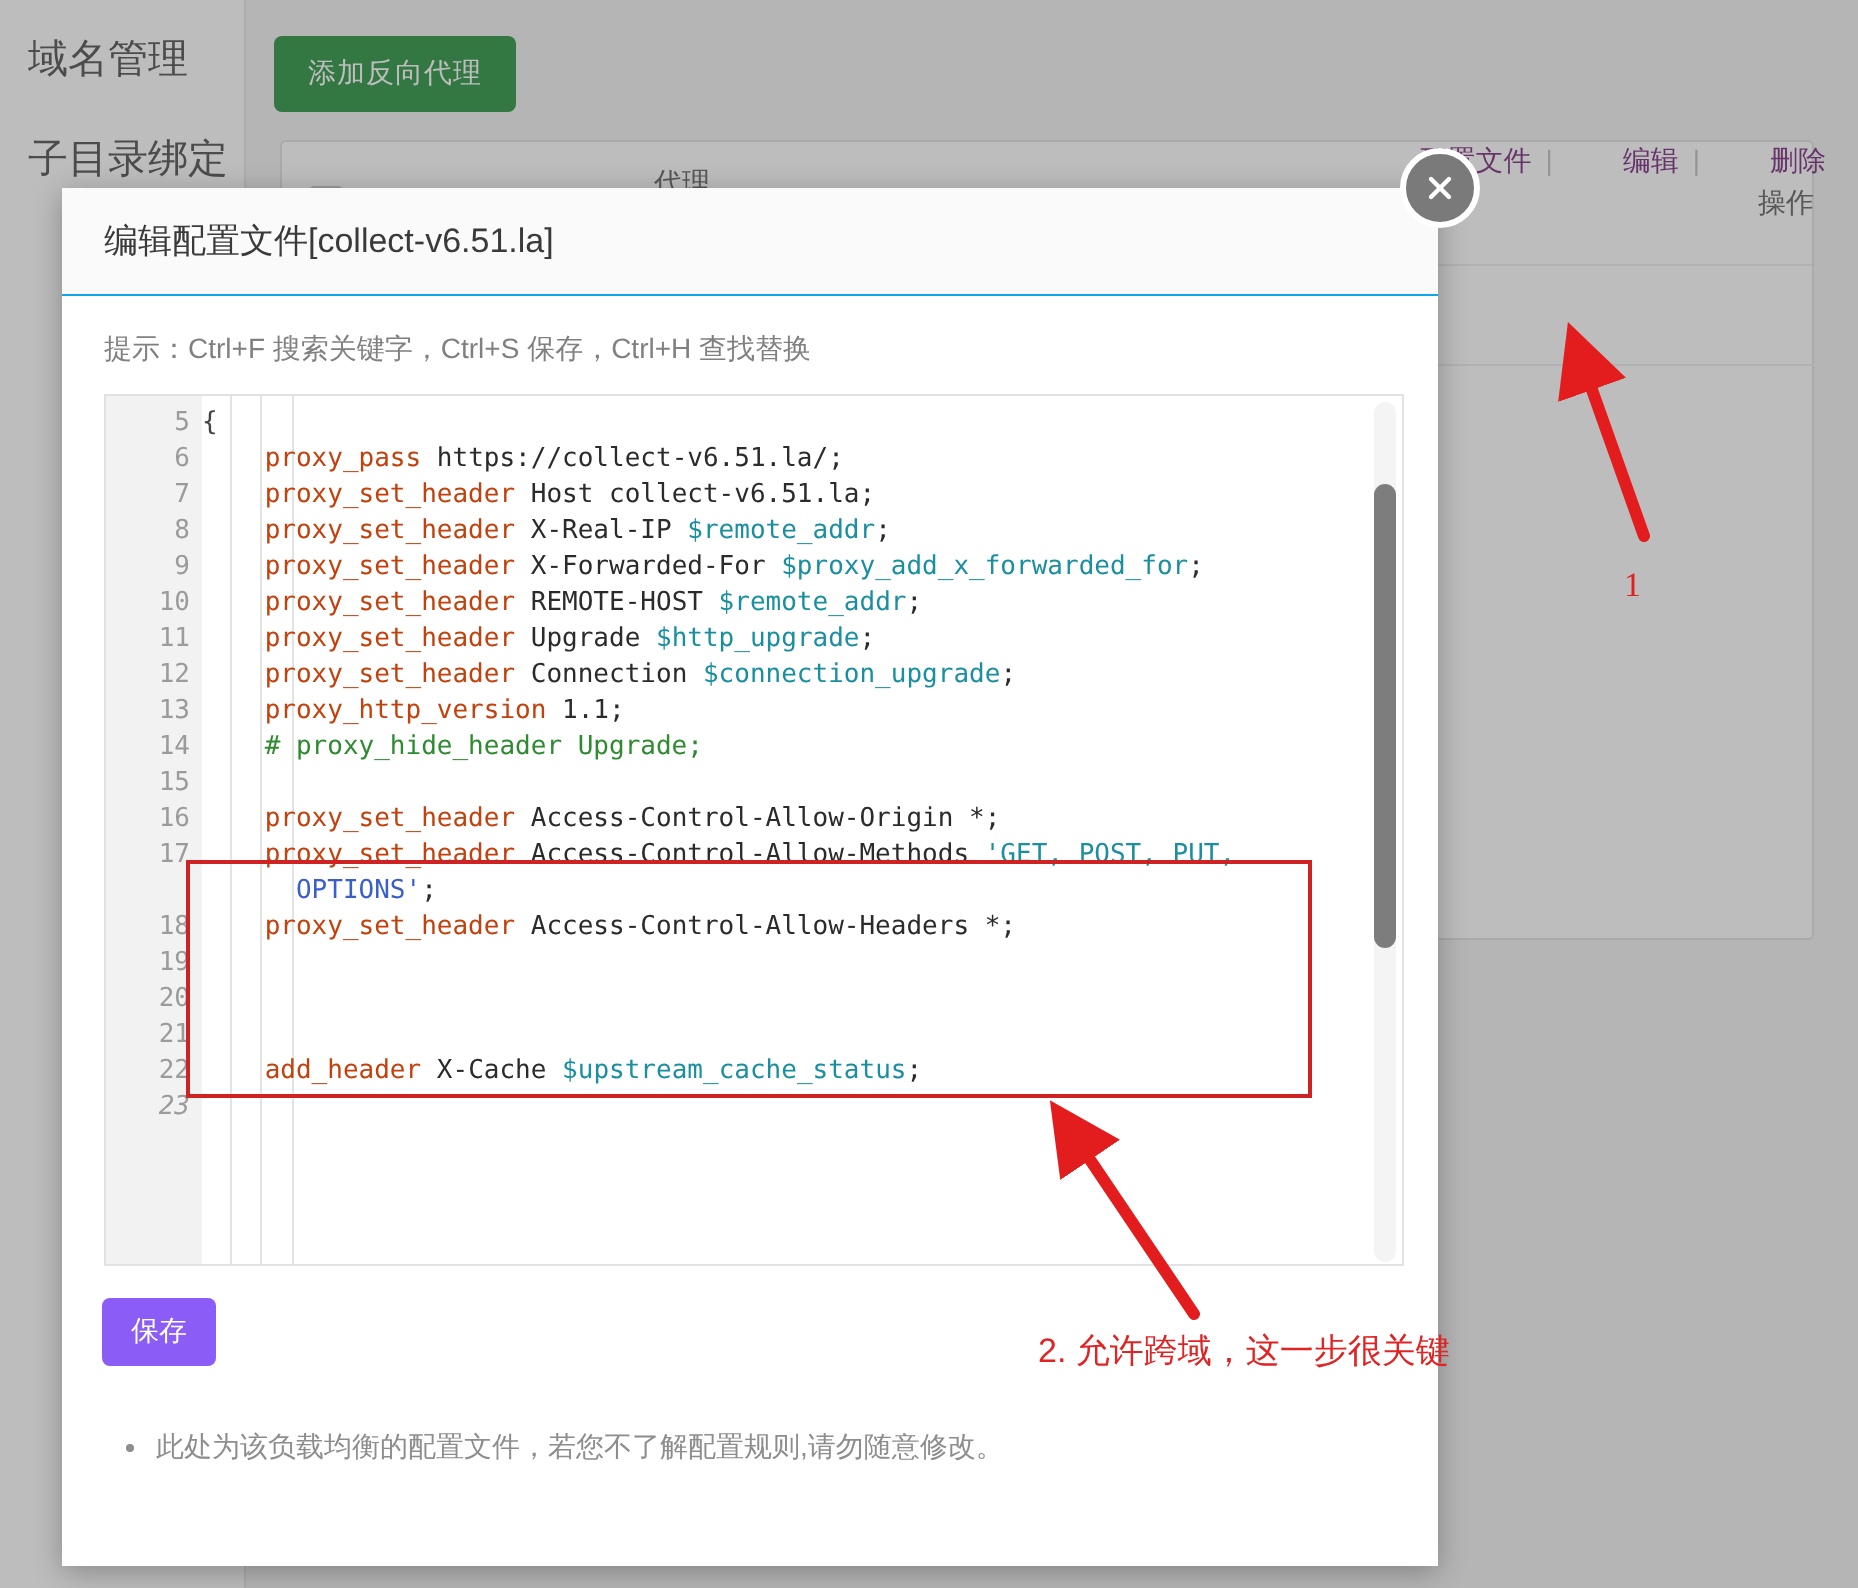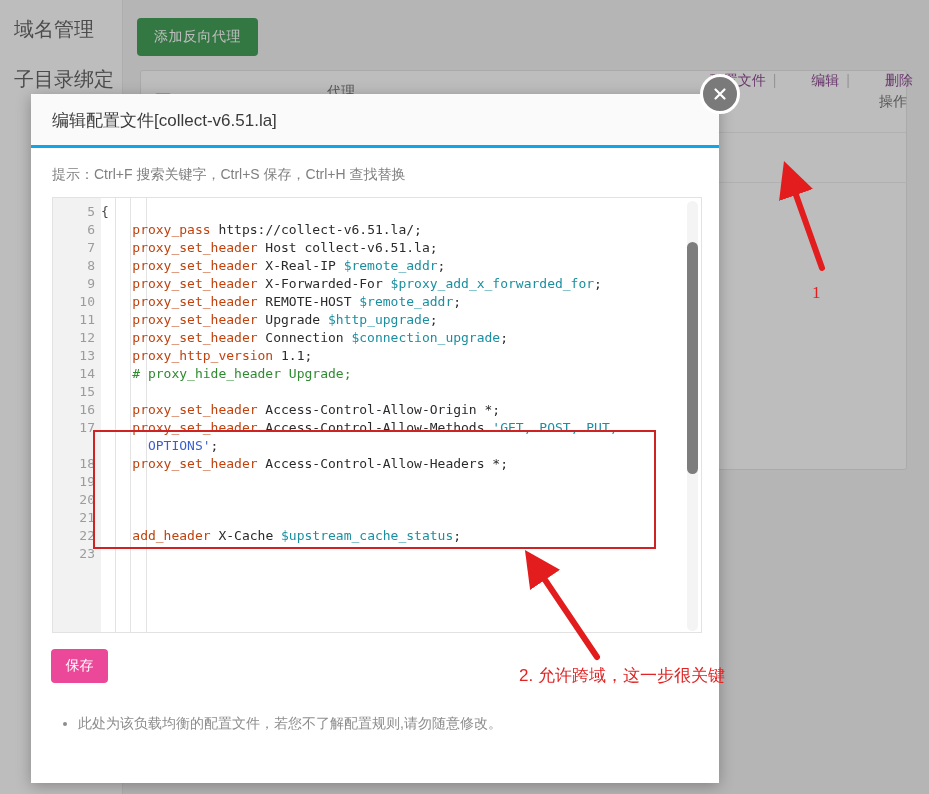--- a/index.html
+++ b/index.html
@@ -81,21 +81,21 @@
   #modal {
     position: absolute; left: 31px; top: 94px;
     width: 688px; height: 689px;
     background: #ffffff;
     box-shadow: 0 3px 14px rgba(0,0,0,0.28);
   }
   #modal-header {
     position: relative;
     height: 54px;
     background: #fafafa;
-    border-bottom: 3px solid #0ea5e9;
+    border-bottom: 1px solid #0ea5e9;
   }
   #modal-title {
     position: absolute; left: 21px; top: 15px;
     font-size: 17px; color: #3a3a3a;
     white-space: nowrap;
   }
   #close-btn {
     position: absolute; left: 669px; top: -20px;
     width: 40px; height: 40px;
     border-radius: 50%;
@@ -173,21 +173,21 @@
     width: 11px; height: 232px;
     background: #7d7d7d;
     border-radius: 6px;
     cursor: pointer;
   }
 
   
   #save-btn {
     position: absolute; left: 20px; top: 555px;
     width: 57px; height: 34px;
-    background: #ec4899;
+    background: #8b5cf6;
     border-radius: 4px;
     color: #ffffff;
     font-size: 14px;
     display: flex; align-items: center; justify-content: center;
     cursor: pointer;
   }
   #footer-note {
     position: absolute; left: 21px; top: 618px;
     width: 640px;
     font-size: 14px; color: #8d8d8d;
@@ -274,21 +274,21 @@
         <div class="ln" style="top: 149px;">13</div>
         <div class="ln" style="top: 167px;">14</div>
         <div class="ln" style="top: 185px;">15</div>
         <div class="ln" style="top: 203px;">16</div>
         <div class="ln" style="top: 221px;">17</div>
         <div class="ln" style="top: 257px;">18</div>
         <div class="ln" style="top: 275px;">19</div>
         <div class="ln" style="top: 293px;">20</div>
         <div class="ln" style="top: 311px;">21</div>
         <div class="ln" style="top: 329px;">22</div>
-        <div class="ln" style="top: 347px;">23</div>
+        <div class="ln" style="top: 347px; font-style: italic;">23</div>
       </div>
     <div id="code-area">
         <div class="ind" style="left: 13.64px; top: 0px; height: 436px;"></div>
         <div class="ind" style="left: 29.28px; top: 0px; height: 436px;"></div>
         <div class="ind" style="left: 44.92px; top: 0px; height: 436px;"></div>
         <div class="cl" style="top: 5px;"><span class="punc">{</span></div>
         <div class="cl" style="top: 23px;"><span>    </span><span class="kw">proxy_pass</span><span> https://collect-v6.51.la/;</span></div>
         <div class="cl" style="top: 41px;"><span>    </span><span class="kw">proxy_set_header</span><span> Host collect-v6.51.la;</span></div>
         <div class="cl" style="top: 59px;"><span>    </span><span class="kw">proxy_set_header</span><span> X-Real-IP </span><span class="var">$remote_addr</span><span>;</span></div>
         <div class="cl" style="top: 77px;"><span>    </span><span class="kw">proxy_set_header</span><span> X-Forwarded-For </span><span class="var">$proxy_add_x_forwarded_for</span><span>;</span></div>

